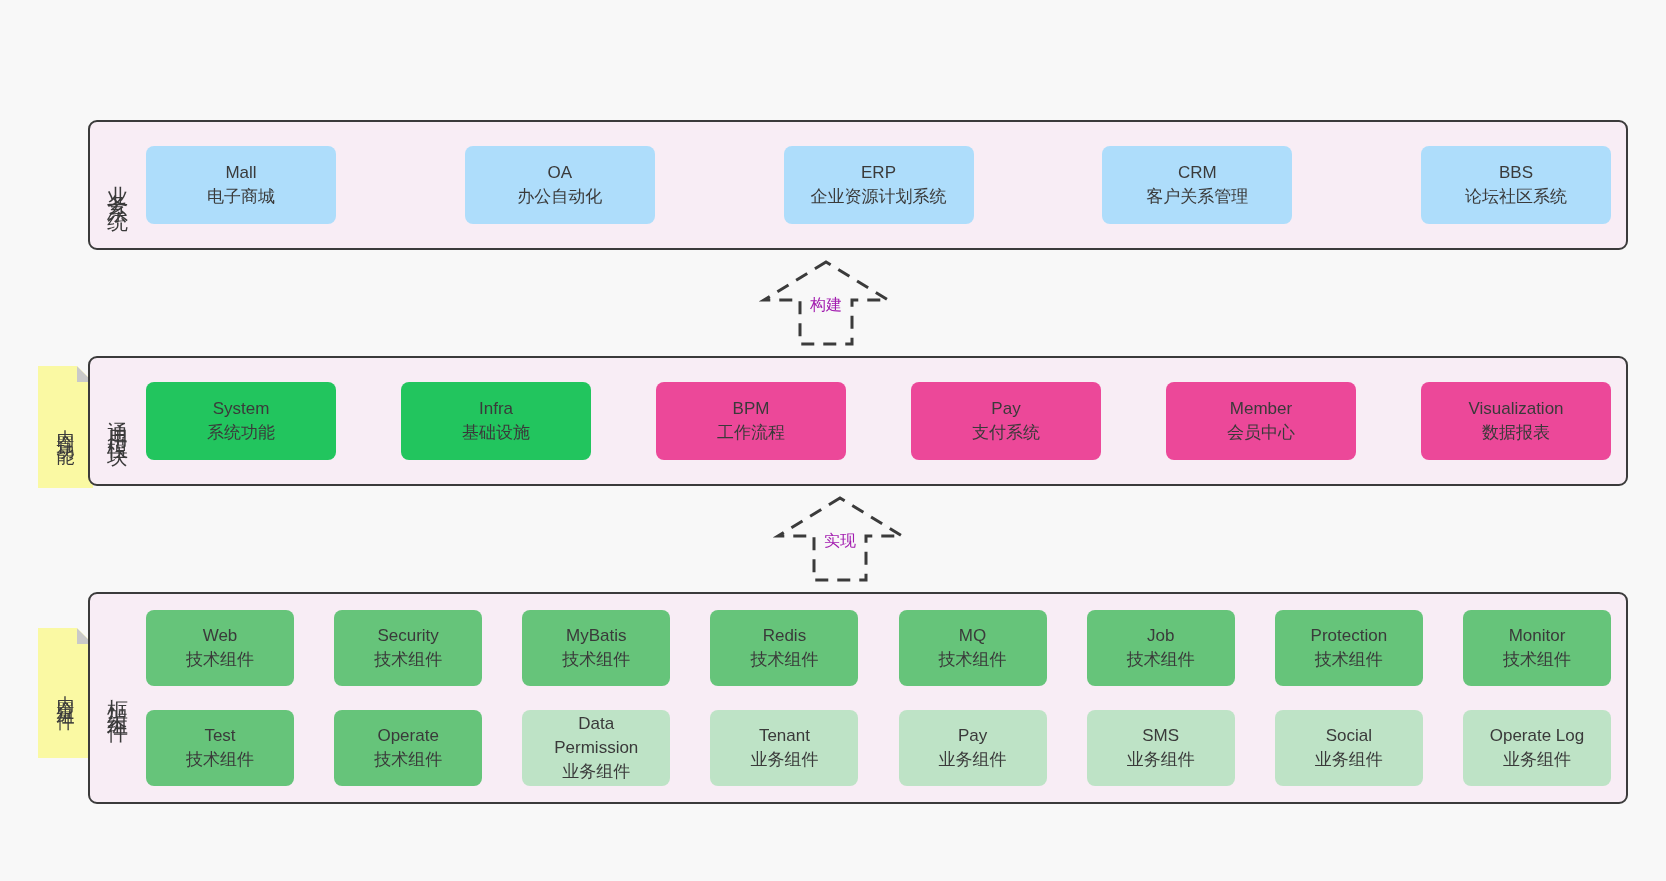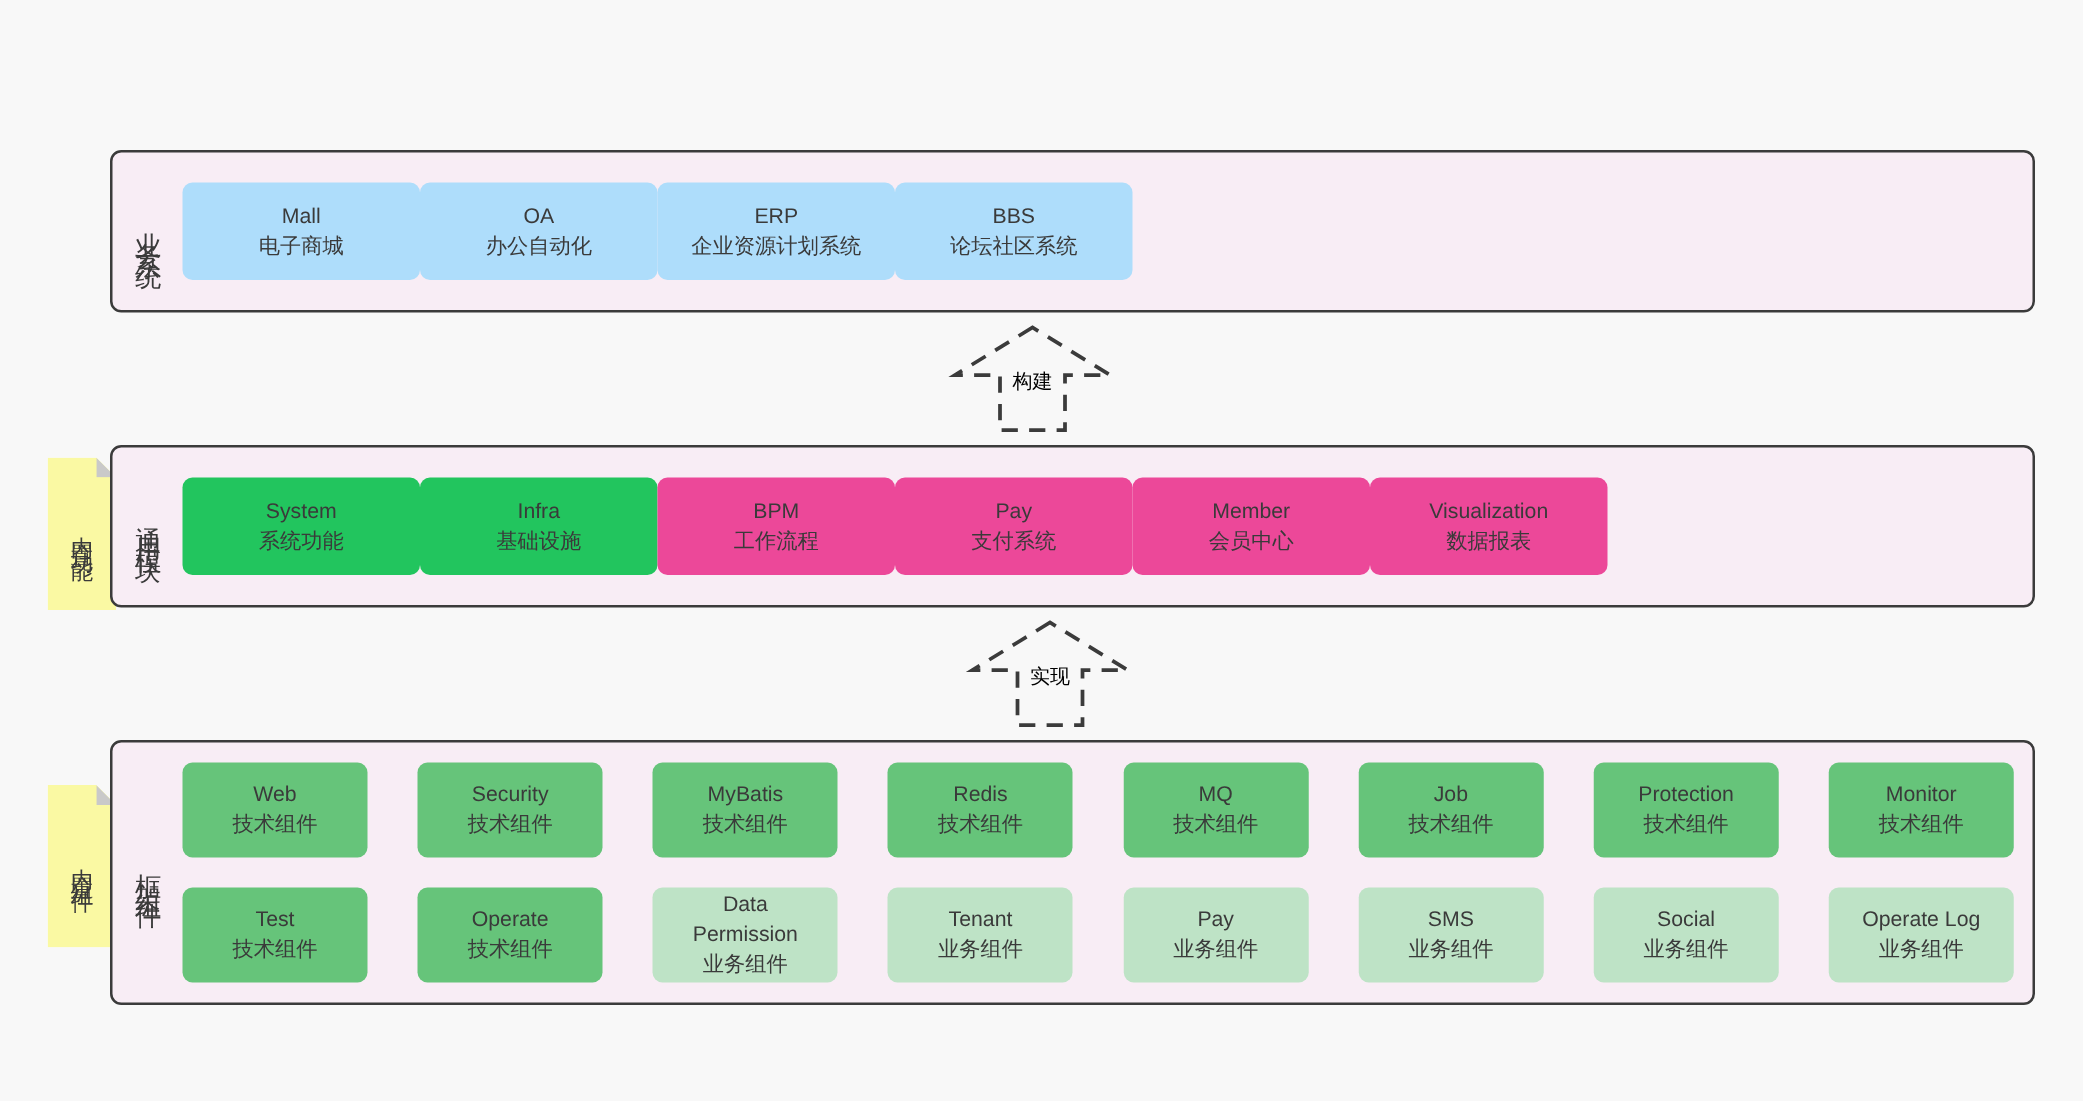--- a/index.html
+++ b/index.html
@@ -46,21 +46,21 @@
     letter-spacing: 8px;
     line-height: 1;
     color: #3a3a3a;
     white-space: nowrap;
   }
 
   .band-boxes {
     flex: 1;
     display: flex;
     align-items: center;
-    justify-content: flex-start;
+    justify-content: space-between;
     padding-right: 15px;
   }
   .band3 .band-boxes {
     flex-direction: column;
     justify-content: center;
     gap: 24px;
   }
   .box-row {
     width: 100%;
     display: flex;
@@ -141,21 +141,21 @@
     stroke-linejoin: miter;
   }
   .arrow-label {
     position: absolute;
     left: 50%;
     top: 36px;
     transform: translateX(-50%);
     background: #f8f8f8;
     padding: 1px 3px;
     font-size: 16px;
-    color: #000000;
+    color: #a21caf;
     white-space: nowrap;
   }
 </style>
 </head>
 <body>
 
 <div class="canvas">
 
   <section class="band band1">
     <div class="band-label-wrap">
@@ -166,20 +166,24 @@
         <span class="box-name">Mall</span>
         <span class="box-desc">电子商城</span>
       </div>
       <div class="box blue">
         <span class="box-name">OA</span>
         <span class="box-desc">办公自动化</span>
       </div>
       <div class="box blue">
         <span class="box-name">ERP</span>
         <span class="box-desc">企业资源计划系统</span>
+      </div>
+      <div class="box blue">
+        <span class="box-name">CRM</span>
+        <span class="box-desc">客户关系管理</span>
       </div>
       <div class="box blue">
         <span class="box-name">BBS</span>
         <span class="box-desc">论坛社区系统</span>
       </div>
     </div>
   </section>
 
   <div class="arrow arrow1">
     <svg width="140" height="90" viewBox="0 0 140 90" aria-hidden="true">

